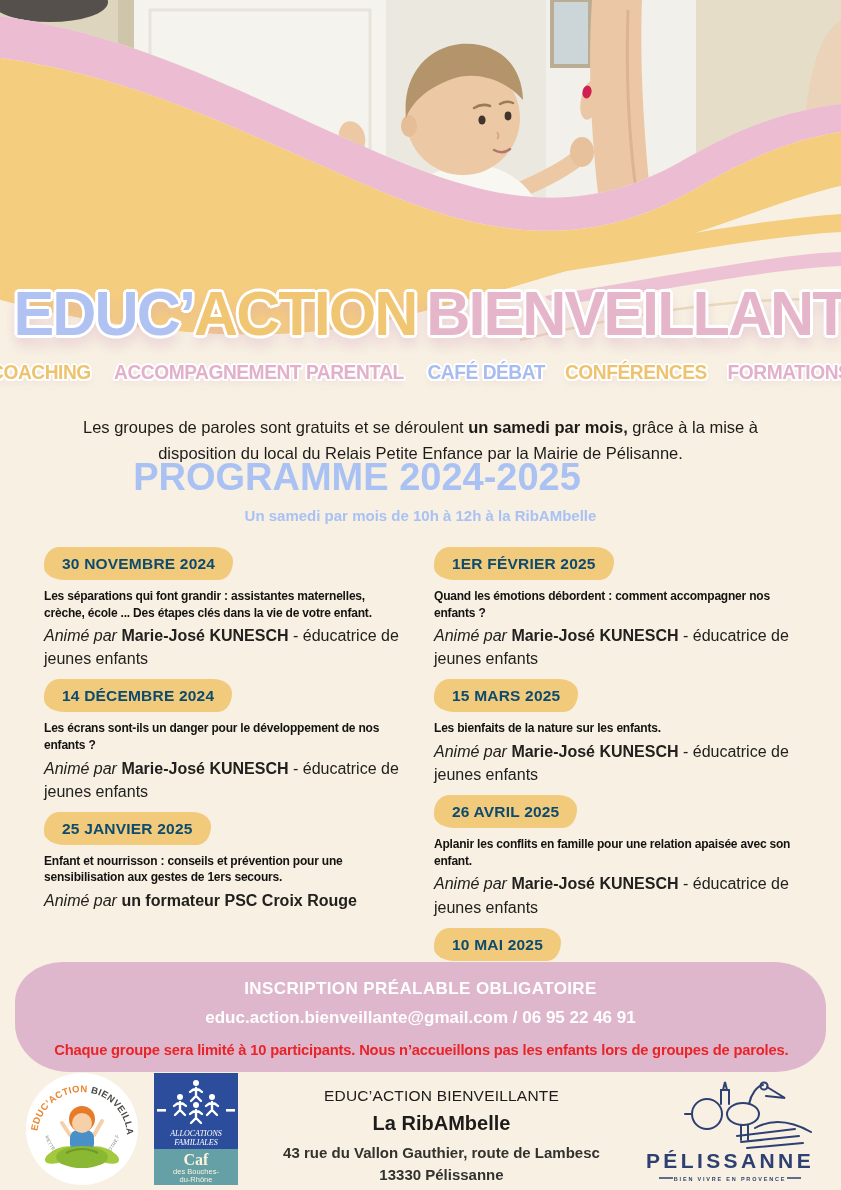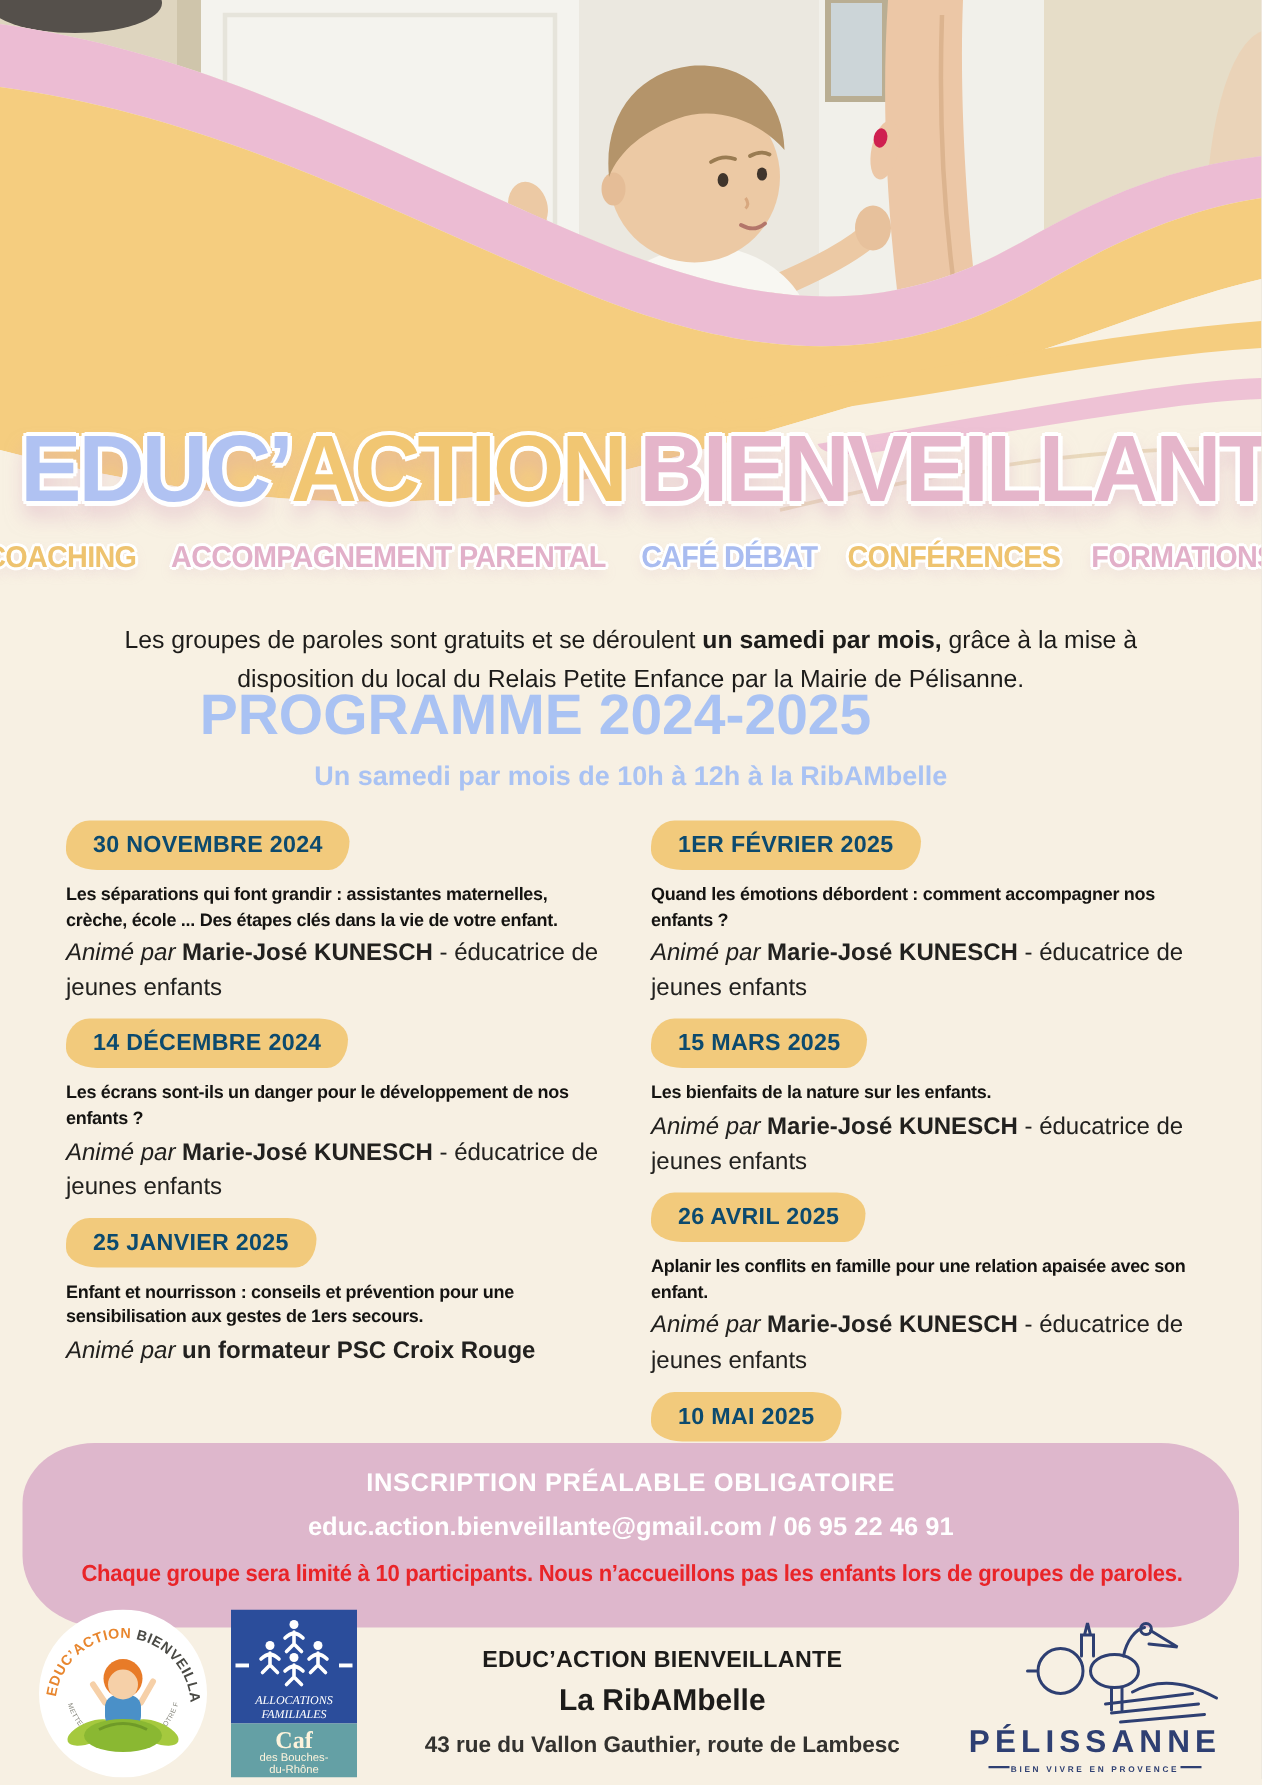--- a/index.html
+++ b/index.html
@@ -24,46 +24,46 @@
 
   
   .intro{position:absolute;top:397px;left:60px;width:721px;text-align:center;font-size:16.5px;
     line-height:1.62;color:#1d1c1a;}
   .bold{font-weight:700}.italic{font-style:italic}
 
   
   .programme-title{position:absolute;top:456px;left:0;width:714px;text-align:center;
     font-size:38px;font-weight:700;color:#a9c2f3;letter-spacing:0;}
   .programme-sub{position:absolute;top:507px;left:0;width:841px;text-align:center;
-    font-size:18px;font-weight:700;color:#a9c2f3;}
+    font-size:15px;font-weight:700;color:#a9c2f3;}
 
   
   .events-col{position:absolute;top:547px;}
   .col-left{left:44px;width:358px;}
   .col-right{left:434px;width:380px;}
   .event{margin-bottom:9px;}
   .badge{display:inline-block;background:#f2ca7c;color:#0c4a6e;font-weight:700;font-size:15.5px;
     letter-spacing:.2px;padding:8px 18px 7px;border-radius:18px 22px 16px 24px / 20px 16px 22px 15px;
     margin-bottom:8px;}
   .event-title{font-weight:700;font-size:12px;line-height:1.38;letter-spacing:-.2px;color:#141311;margin:0 0 3px;}
   .credit{margin:0;font-size:16px;line-height:1.45;color:#22211f;}
 
   
   .pink-box{position:absolute;top:962px;left:15px;width:811px;box-sizing:border-box;background:#deb7cc;
-    border-radius:48px 52px 50px 54px / 40px 46px 42px 48px;text-align:center;padding:17px 20px 26px;}
+    border-radius:48px 52px 50px 54px / 40px 46px 42px 48px;text-align:center;padding:17px 20px 13px;}
   .insc-1{color:#fff;font-weight:700;font-size:17px;letter-spacing:.4px;margin:0;}
   .insc-2{color:#fff;font-weight:700;font-size:17px;margin:9px 0 0;text-align:center;}
   .insc-warn{color:#e92428;font-weight:700;font-size:15.5px;letter-spacing:-.2px;margin:13px 0 0;
     white-space:nowrap;transform:scaleX(.95);transform-origin:center;}
 
   
   .footer{position:absolute;top:1068px;left:0;width:841px;height:122px;display:flex;align-items:center;
     padding:0 26px;box-sizing:border-box;gap:16px;}
   .footer-center{flex:1;text-align:center;}
-  .f-org{font-size:15.5px;font-weight:700;margin:16px 0 7px;color:#1d1c1a;letter-spacing:.2px;}
+  .f-org{font-size:15.5px;font-weight:400;margin:16px 0 7px;color:#1d1c1a;letter-spacing:.2px;}
   .f-venue{font-size:20px;font-weight:700;margin:0 0 9px;color:#1d1c1a;}
   .f-addr{font-size:15px;margin:0 0 5px;color:#33322f;font-weight:bold;}
 </style>
 </head>
 <body>
 
 <div class="page">
 
   <svg class="hero" width="841" height="460" viewBox="0 0 841 460">
     <defs>
@@ -205,20 +205,21 @@
       <rect y="76" width="84" height="36" fill="#64a0a5"></rect>
       <text x="42" y="92" text-anchor="middle" font-family="Liberation Serif, serif" font-weight="bold" font-size="16" fill="#fdf3dc">Caf</text>
       <text x="42" y="101" text-anchor="middle" font-size="7.5" fill="#fdf3dc">des Bouches-</text>
       <text x="42" y="109" text-anchor="middle" font-size="7.5" fill="#fdf3dc">du-Rhône</text>
     </svg>
 
     <div class="footer-center">
       <p class="f-org">EDUC’ACTION BIENVEILLANTE</p>
       <p class="f-venue">La RibAMbelle</p>
       <p class="f-addr">43 rue du Vallon Gauthier, route de Lambesc</p>
+      <p class="f-addr">13330 Pélissanne</p>
     </div>
 
     <svg width="170" height="115" viewBox="0 0 170 115">
       <g stroke="#2e3f72" stroke-width="2" fill="none" stroke-linecap="round">
         <circle cx="62" cy="42" r="15"></circle>
         <path d="M40,42 L46,42"></path>
         <path d="M76,32 L76,18 L84,18 L84,32 M78,18 L80,10 L82,18"></path>
         <ellipse cx="98" cy="42" rx="16" ry="11"></ellipse>
         <path d="M104,32 C106,22 112,14 118,13"></path>
         <circle cx="119" cy="14" r="3.6"></circle>

